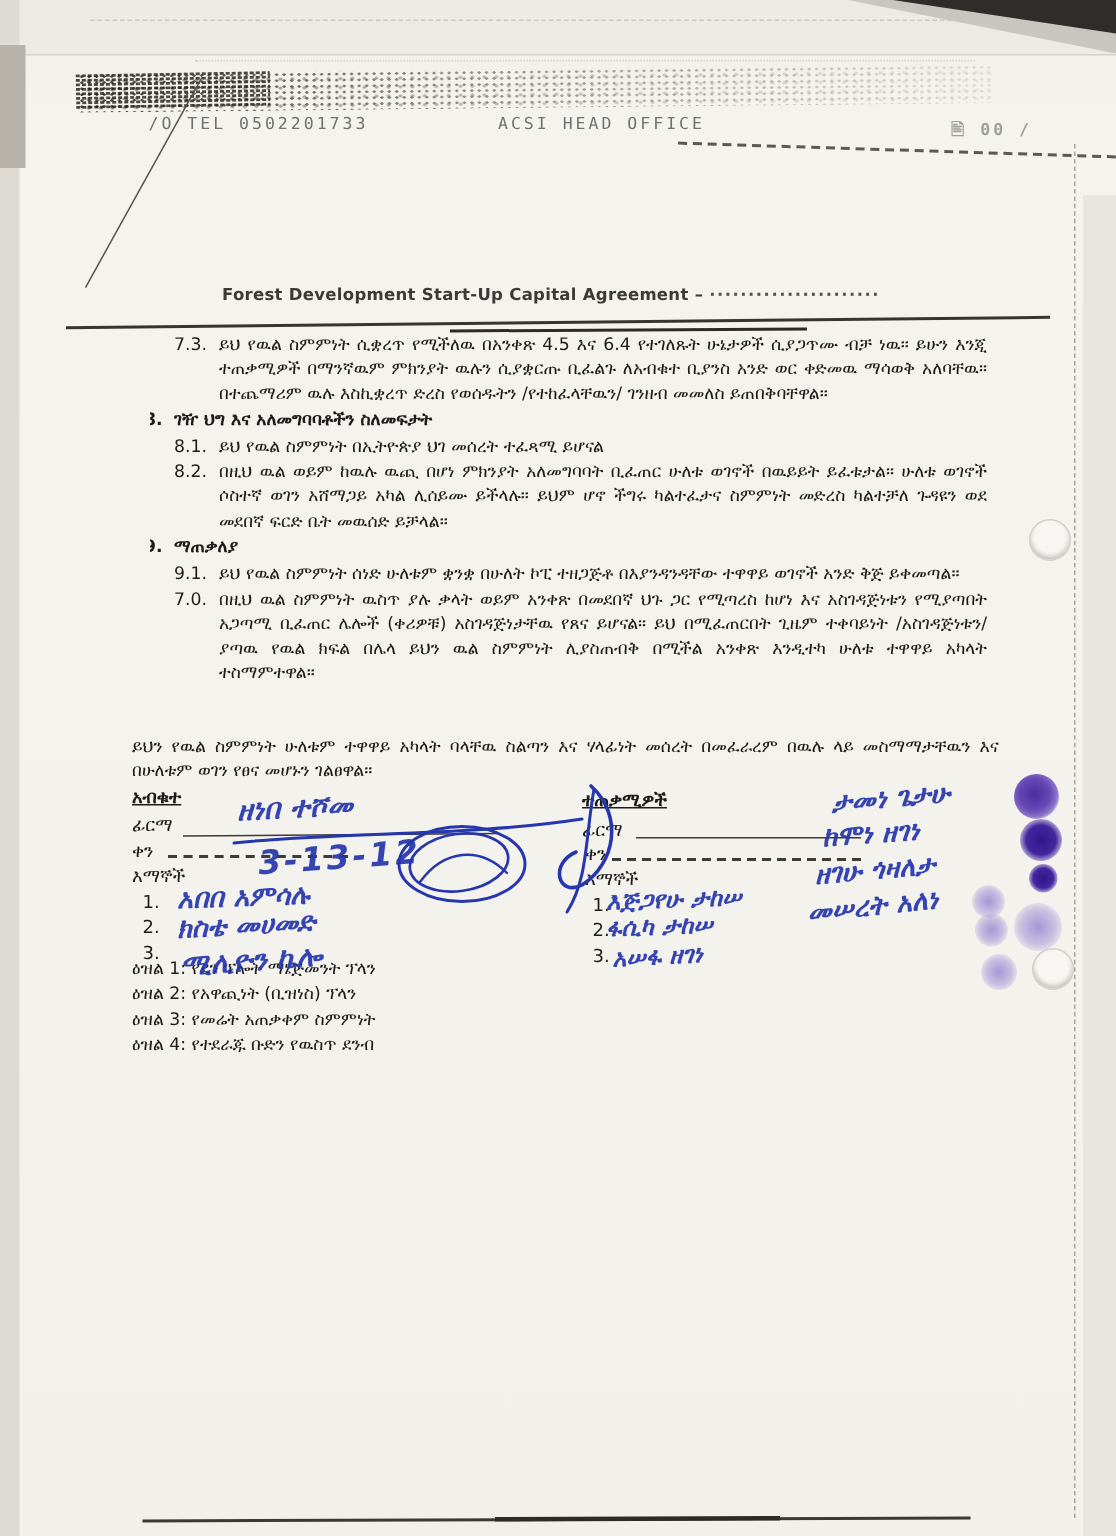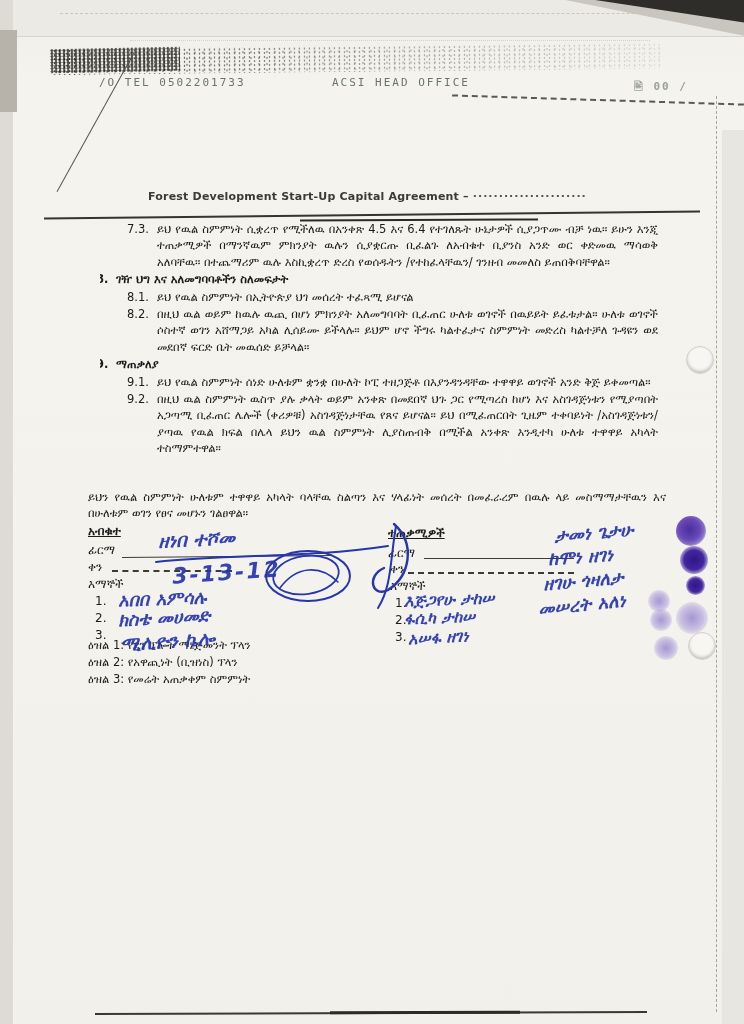--- a/index.html
+++ b/index.html
@@ -42,21 +42,21 @@
   
   .title{left:148px;top:190px;width:500px;font-size:11px;font-weight:bold;
          color:#3b3a36;letter-spacing:.2px;white-space:nowrap;}
   .title-underline{left:44px;top:214px;width:656px;height:1.8px;background:#35342f;transform:rotate(-.6deg);}
   .title-underline2{left:300px;top:219px;width:238px;height:2.4px;background:#2a2a26;transform:rotate(-.3deg);}
   
   .clauses{left:100px;top:221px;width:558px;height:268px;overflow:hidden;font-size:11.5px;line-height:16.4px;}
   .clause{display:flex;margin-bottom:1px;}
   .clause .cnum{flex:0 0 30px;font-weight:500;}
   .clause.top .cnum{flex:0 0 20px;margin-left:-4px;font-weight:bold;}
-  .clause.sub{margin-left:27px;}
+  .clause.sub{margin-left:16px;}
   .clause .ctext{flex:1;text-align:justify;}
   .clause .chead{flex:1;font-weight:bold;}
   .closing{left:88px;top:490px;width:578px;height:46px;overflow:hidden;
            font-size:11.5px;line-height:15.6px;text-align:justify;}
   
   .sig-label{font-size:12px;font-weight:bold;text-decoration:underline;}
   .sig-field{font-size:12px;font-weight:500;}
   .sig-num{font-size:12px;}
   .line-solid{height:0;border-top:1.4px solid #3c3b37;}
   .line-dash{height:0;border-top:2px dashed #3c3b37;}
@@ -126,21 +126,21 @@
     </div>
     <div class="clause top">
       <span class="cnum">9.</span>
       <div class="chead">ማጠቃለያ</div>
     </div>
     <div class="clause sub">
       <span class="cnum">9.1.</span>
       <div class="ctext">ይህ የዉል ስምምነት ሰነድ ሁለቱም ቋንቋ በሁለት ኮፒ ተዘጋጅቶ በእያንዳንዳቸው ተዋዋይ ወገኖች አንድ ቅጅ ይቀመጣል።</div>
     </div>
     <div class="clause sub">
-      <span class="cnum">9.2.</span>
+      <span class="cnum">7.0.</span>
       <div class="ctext">በዚህ ዉል ስምምነት ዉስጥ ያሉ ቃላት ወይም አንቀጽ በመደበኛ ህጉ ጋር የሚጣረስ ከሆነ እና አስገዳጅነቱን የሚያጣበት አጋጣሚ ቢፈጠር ሌሎች (ቀሪዎቹ) አስገዳጅነታቸዉ የጸና ይሆናል። ይህ በሚፈጠርበት ጊዜም ተቀባይነት /አስገዳጅነቱን/ ያጣዉ የዉል ክፍል በሌላ ይህን ዉል ስምምነት ሊያስጠብቅ በሚችል አንቀጽ እንዲተካ ሁለቱ ተዋዋይ አካላት ተስማምተዋል።</div>
     </div>
   </div>
   <div class="abs closing">ይህን የዉል ስምምነት ሁለቱም ተዋዋይ አካላት ባላቸዉ ስልጣን እና ሃላፊነት መሰረት በመፈራረም በዉሉ ላይ መስማማታቸዉን እና በሁለቱም ወገን የፀና መሆኑን ገልፀዋል።</div>
 
   <div class="abs sig-label" style="left:88px;top:524px;">አብቁተ</div>
   <div class="abs sig-field" style="left:88px;top:543px;">ፊርማ</div>
   <div class="abs line-solid" style="left:122px;top:556px;width:210px;transform:rotate(-.5deg);"></div>
   <div class="abs sig-field" style="left:88px;top:560px;">ቀን</div>
   <div class="abs line-dash" style="left:112px;top:570px;width:120px;"></div>
@@ -156,20 +156,21 @@
   <div class="abs line-dash" style="left:408px;top:572px;width:166px;"></div>
   <div class="abs sig-field" style="left:390px;top:579px;">እማኞች</div>
   <div class="abs sig-num" style="left:395px;top:596px;">1.</div>
   <div class="abs sig-num" style="left:395px;top:613px;">2.</div>
   <div class="abs sig-num" style="left:395px;top:630px;">3.</div>
 
   <div class="abs annex">
     <div class="a-item">ዕዝል 1: የደን ፕሎት ማኔጅመንት ፕላን</div>
     <div class="a-item">ዕዝል 2: የአዋጪነት (ቢዝነስ) ፕላን</div>
     <div class="a-item">ዕዝል 3: የመሬት አጠቃቀም ስምምነት</div>
+    <div class="a-item">ዕዝል 4: የተደራጁ ቡድን የዉስጥ ደንብ</div>
   </div>
 
   <div class="hw" style="left:158px;top:528px;font-size:19px;transform:rotate(-3deg);">ዘነበ ተሾመ</div>
   <svg class="abs sig-svg" style="left:150px;top:518px;" width="290" height="92" viewBox="0 0 290 92">
     <path d="M6,44 C80,36 160,40 238,28" stroke-width="2"></path>
     <path d="M244,6 C266,26 260,58 238,72 C222,80 216,58 234,50" stroke-width="2.4"></path>
     <path d="M246,8 C240,42 242,68 228,90" stroke-width="2"></path>
   </svg>
   <div class="hw" style="left:172px;top:560px;font-size:22px;transform:rotate(-4deg);letter-spacing:2px;">3-13-12</div>
   <svg class="abs sig-svg" style="left:262px;top:548px;" width="92" height="56" viewBox="0 0 92 56">

